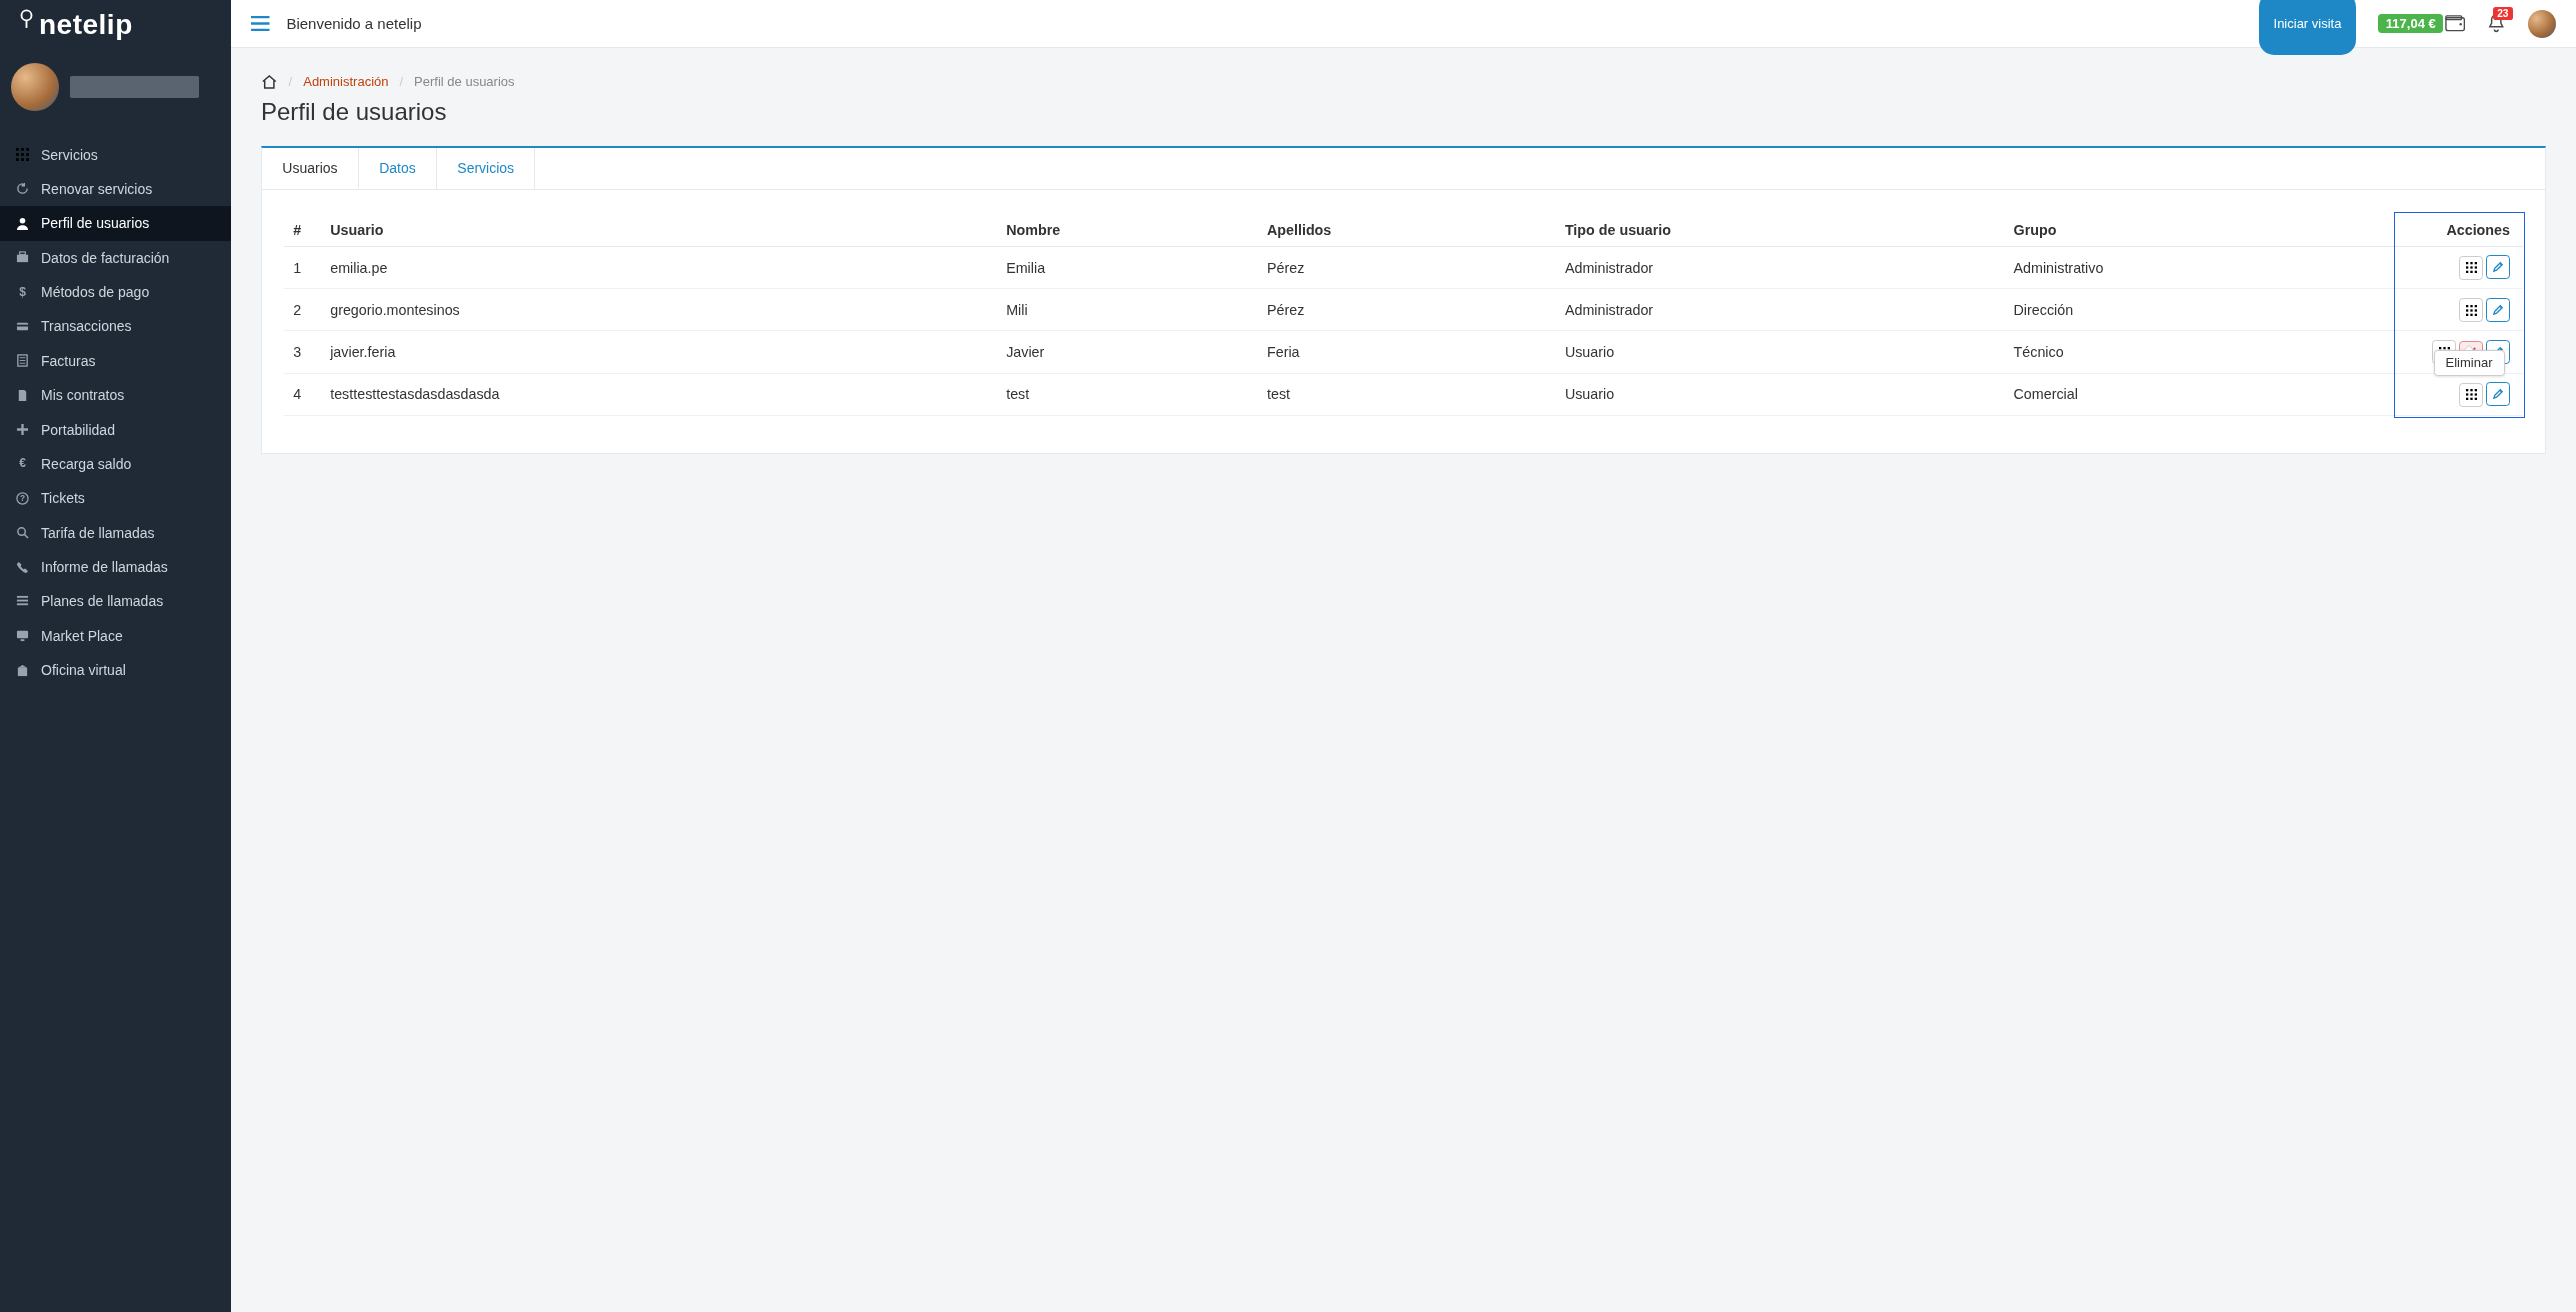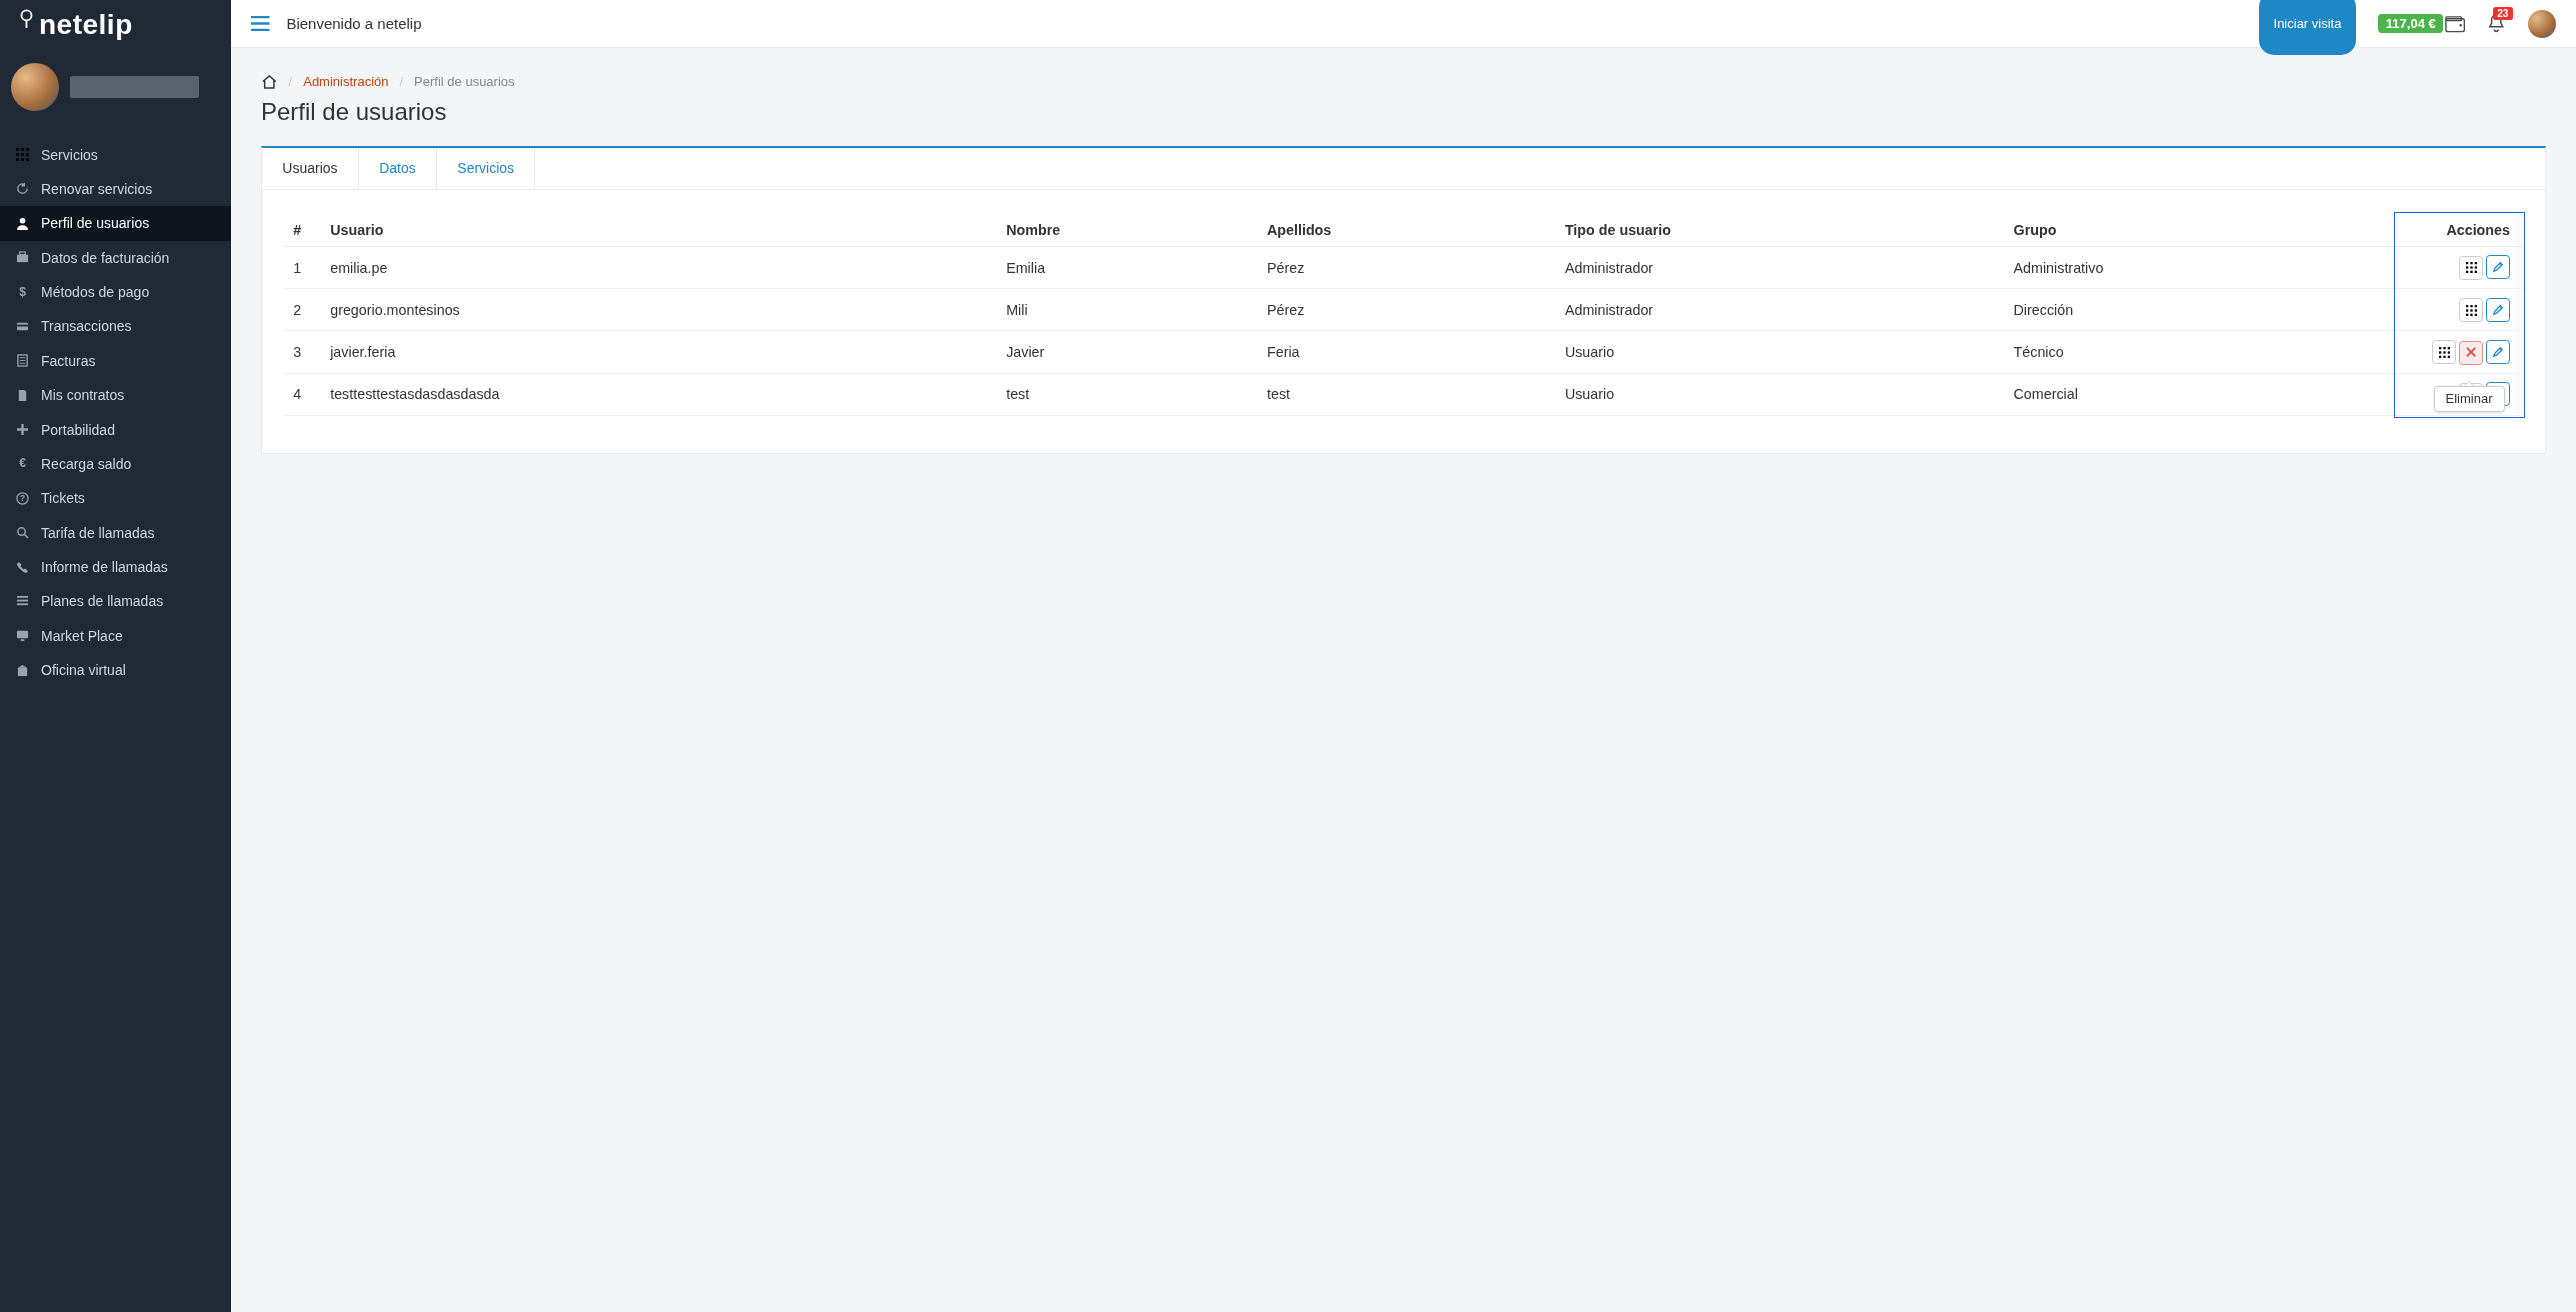--- a/index.html
+++ b/index.html
@@ -20,21 +20,21 @@
 .nav .nav-icon { width:15px; display:inline-flex; justify-content:center; color:#9aa3ad; }
 .nav li.active .nav-icon { color:#fff; }
 
 
 .main { flex:1; display:flex; flex-direction:column; }
 .header { height:48px; background:#fff; border-bottom:0.9px solid #e5e8ec; display:flex; align-items:center; padding:0 20.3px; gap:16.6px; }
 .hamburger { color:#1e88c7; cursor:pointer; }
 .welcome { font-size:15px; color:#333; }
 .header-right { margin-left:auto; display:flex; align-items:center; gap:22px; }
 .btn-visit { background:#1e88c7; color:#fff; border:none; padding:24px 15px; border-radius:15px; font-size:13px; cursor:pointer; }
-.balance-wrap { position:relative; display:flex; align-items:flex-end; gap:1.8px; }
+.balance-wrap { position:relative; display:flex; align-items:center; gap:1.8px; }
 .balance { background:#4bb54b; color:#fff; padding:1.8px 7.4px; border-radius:3.7px; font-size:13px; font-weight:600; }
 .wallet-icon { color:#4a4a4a; }
 .bell-wrap { position:relative; color:#4a4a4a; }
 .badge-red { position:absolute; top:-6.5px; right:-7.4px; background:#e33; color:#fff; font-size:10.2px; padding:0.9px 4.6px; border-radius:2.8px; font-weight:600; }
 .header-avatar { width:28px; height:28px; border-radius:50%; background: radial-gradient(circle at 30% 30%, #e6b98a, #a66b3a 60%, #3a5a7a); }
 
 
 .content { padding: 26px 30px; }
 .breadcrumb { display:flex; align-items:center; gap:11px; font-size:13px; color:#888; margin-bottom:9.2px; }
 .breadcrumb a { color:#c2410c; text-decoration:none;text-align:center; }
@@ -403,20 +403,20 @@
                         </svg>
                       </span><span class="icon-btn edit">
                         <svg width="12" height="12" viewBox="0 0 13 13">
                           <path d="M2 11l1-3 6-6 2 2-6 6-3 1zM8 2l3 3" fill="none" stroke="#1e88c7" stroke-width="1.5"></path>
                         </svg>
                       </span></td>
                   </tr>
                 </tbody>
             </table>
             <div class="highlight-col"></div>
-            <div class="tooltip" id="tooltip" style="right:18.5px; top:136px;margin-top:36px;">Eliminar</div>
+            <div class="tooltip" id="tooltip" style="right:18.5px; top:136px;">Eliminar</div>
           </div>
         </div>
       </div>
     </div>
   </div>
 </div>
 
 
 </body></html>

